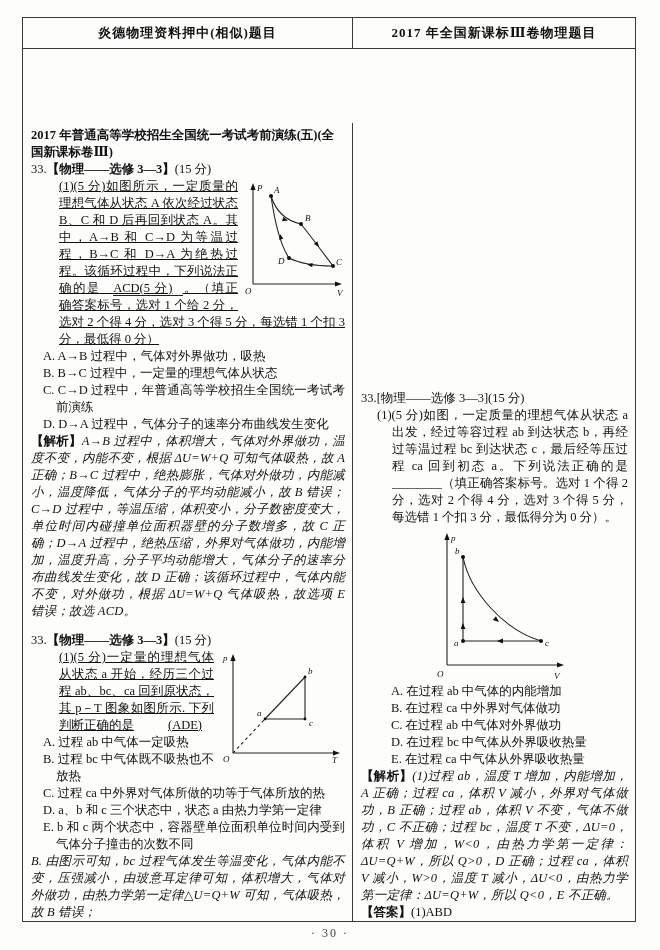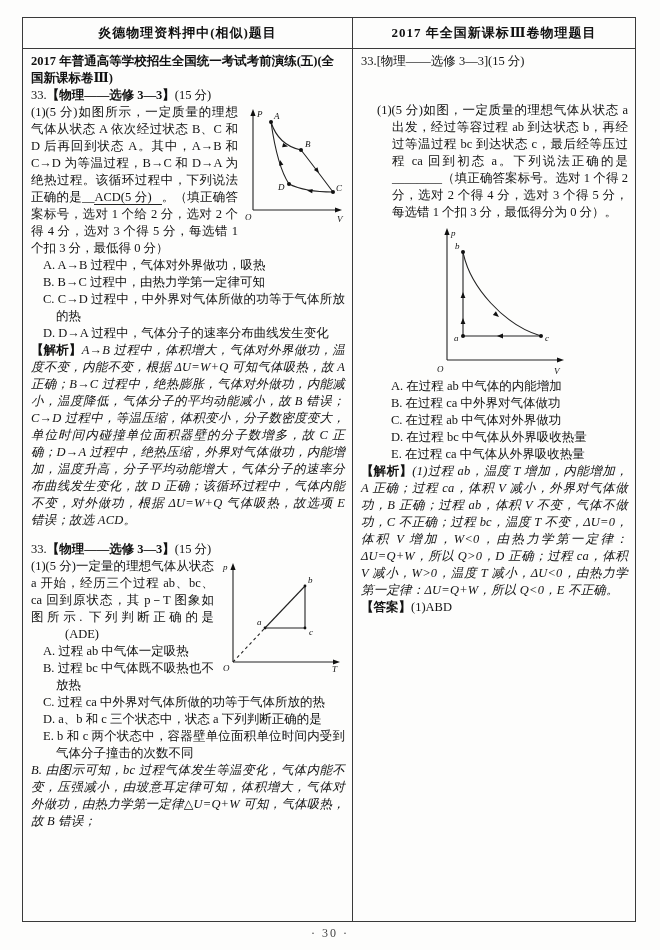--- a/index.html
+++ b/index.html
@@ -12,38 +12,38 @@
   .tbl{
     position:absolute;left:22px;top:17px;width:614px;height:905px;
     border:1.6px solid #3a3a3a;box-sizing:border-box;
     display:flex;flex-direction:column;background:#fdfdfc;
   }
   .hdr{display:flex;flex:0 0 30px;border-bottom:1.3px solid #3a3a3a;}
   .hdr-cell{display:flex;align-items:center;justify-content:center;
     font-weight:bold;font-size:13px;letter-spacing:1px;}
   .hdr-left{flex:0 0 330px;border-right:1.3px solid #3a3a3a;box-sizing:border-box;}
   .hdr-right{flex:1;}
-  .bodyrow{flex:1;display:flex;overflow:hidden;}
+  .bodyrow{flex:1;display:flex;overflow:hidden;align-items:flex-end;}
   .col{box-sizing:border-box;padding:4px 7px 0 8px;overflow:hidden;}
   .col-left{flex:0 0 330px;border-right:1.3px solid #3a3a3a;}
   .col-right{flex:1;}
   p{margin:0;}
   .t{font-size:12.5px;line-height:17px;}
   .title{font-weight:bold;}
   .qhead .bold{font-weight:bold;}
-  .stem{margin-left:0;text-align:justify;}
+  .stem{margin-left:28px;text-align:justify;text-decoration:underline;}
   .opt{margin-left:12px;padding-left:13px;text-indent:-13px;text-align:justify;}
   .ana{font-style:italic;letter-spacing:0.2px;text-align:justify;}
   .ana .lbl{font-style:normal;font-weight:bold;letter-spacing:0;}
   .ans-underline{border-bottom:1px solid #222;padding-right:10px;}
   .ans-inline{margin-left:34px;}
   .sec2{margin-top:12px;}
   .fig{float:right;margin:2px 0 2px 5px;}
   .fig3wrap{text-align:center;margin:3px 0 2px 0;}
-  .rstem{margin-left:16px;padding-left:15px;text-indent:-15px;text-align:justify;margin-top:32px;}
+  .rstem{margin-left:16px;padding-left:15px;text-indent:-15px;text-align:justify;}
   .ropt{margin-left:30px;}
   .pageno{position:absolute;left:0;right:0;top:926px;text-align:center;
     font-size:12px;color:#444;letter-spacing:2px;}
   svg{display:inline-block;vertical-align:top;}
   .figline{stroke:#222;stroke-width:1.1;fill:none;}
   .figlab{font-size:9px;font-style:italic;fill:#111;font-family:"Liberation Serif","DejaVu Serif",serif;}
   .figdot{fill:#111;}
   .figarrow{fill:#111;}
 </style>
 </head>
@@ -101,22 +101,22 @@
                 <text class="figlab" x="31" y="13">A</text>
                 <text class="figlab" x="62" y="41">B</text>
                 <text class="figlab" x="93" y="85">C</text>
                 <text class="figlab" x="35" y="84">D</text>
               </svg>
             </span>
             <p class="t stem">
               <span>(1)(5 分)如图所示，一定质量的理想气体从状态 A 依次经过状态 B、C 和 D 后再回到状态 A。其中，A→B 和 C→D 为等温过程，B→C 和 D→A 为绝热过程。该循环过程中，下列说法正确的是__</span><span class="ans-underline">ACD(5 分)</span><span>。（填正确答案标号，选对 1 个给 2 分，选对 2 个得 4 分，选对 3 个得 5 分，每选错 1 个扣 3 分，最低得 0 分）</span>
             </p>
             <p class="t opt">A. A→B 过程中，气体对外界做功，吸热</p>
-            <p class="t opt">B. B→C 过程中，由热力学第一定律可知</p>
-            <p class="t opt">C. C→D 过程中，中外界对气体所做的功等于气体所放的热</p>
+            <p class="t opt">B. B→C 过程中，一定量的理想气体从状态</p>
+            <p class="t opt">C. C→D 过程中，年普通高等学校招生全国统一考试考前演练</p>
             <p class="t opt">D. D→A 过程中，气体分子的速率分布曲线发生变化</p>
           </div>
 
           <p class="t ana">
             <span class="lbl">【解析】</span><span>A→B 过程中，体积增大，气体对外界做功，温度不变，内能不变，根据 ΔU=W+Q 可知气体吸热，故 A 正确；B→C 过程中，绝热膨胀，气体对外做功，内能减小，温度降低，气体分子的平均动能减小，故 B 错误；C→D 过程中，等温压缩，体积变小，分子数密度变大，单位时间内碰撞单位面积器壁的分子数增多，故 C 正确；D→A 过程中，绝热压缩，外界对气体做功，内能增加，温度升高，分子平均动能增大，气体分子的速率分布曲线发生变化，故 D 正确；该循环过程中，气体内能不变，对外做功，根据 ΔU=W+Q 气体吸热，故选项 E 错误；故选 ACD。</span>
           </p>
         </div>
 
         <div class="sec2">
           <p class="t qhead">
@@ -145,21 +145,21 @@
                 <text class="figlab" x="89" y="23">b</text>
                 <text class="figlab" x="90" y="75">c</text>
               </svg>
             </span>
             <p class="t stem">
               <span>(1)(5 分)一定量的理想气体从状态 a 开始，经历三个过程 ab、bc、ca 回到原状态，其 p－T 图象如图所示. 下列判断正确的是</span><span class="ans-inline">(ADE)</span>
             </p>
             <p class="t opt">A. 过程 ab 中气体一定吸热</p>
             <p class="t opt">B. 过程 bc 中气体既不吸热也不放热</p>
             <p class="t opt">C. 过程 ca 中外界对气体所做的功等于气体所放的热</p>
-            <p class="t opt">D. a、b 和 c 三个状态中，状态 a 下列判断正确的是</p>
+            <p class="t opt">D. a、b 和 c 三个状态中，状态 a 由热力学第一定律</p>
             <p class="t opt">E. b 和 c 两个状态中，容器壁单位面积单位时间内受到气体分子撞击的次数不同</p>
           </div>
 
           <p class="t ana">B. 由图示可知，bc 过程气体发生等温变化，气体内能不变，压强减小，由玻意耳定律可知，体积增大，气体对外做功，由热力学第一定律△U=Q+W 可知，气体吸热，故 B 错误；</p>
 
         </div>
       </div>
 
       <div class="col col-right">
         <p class="t qhead">

